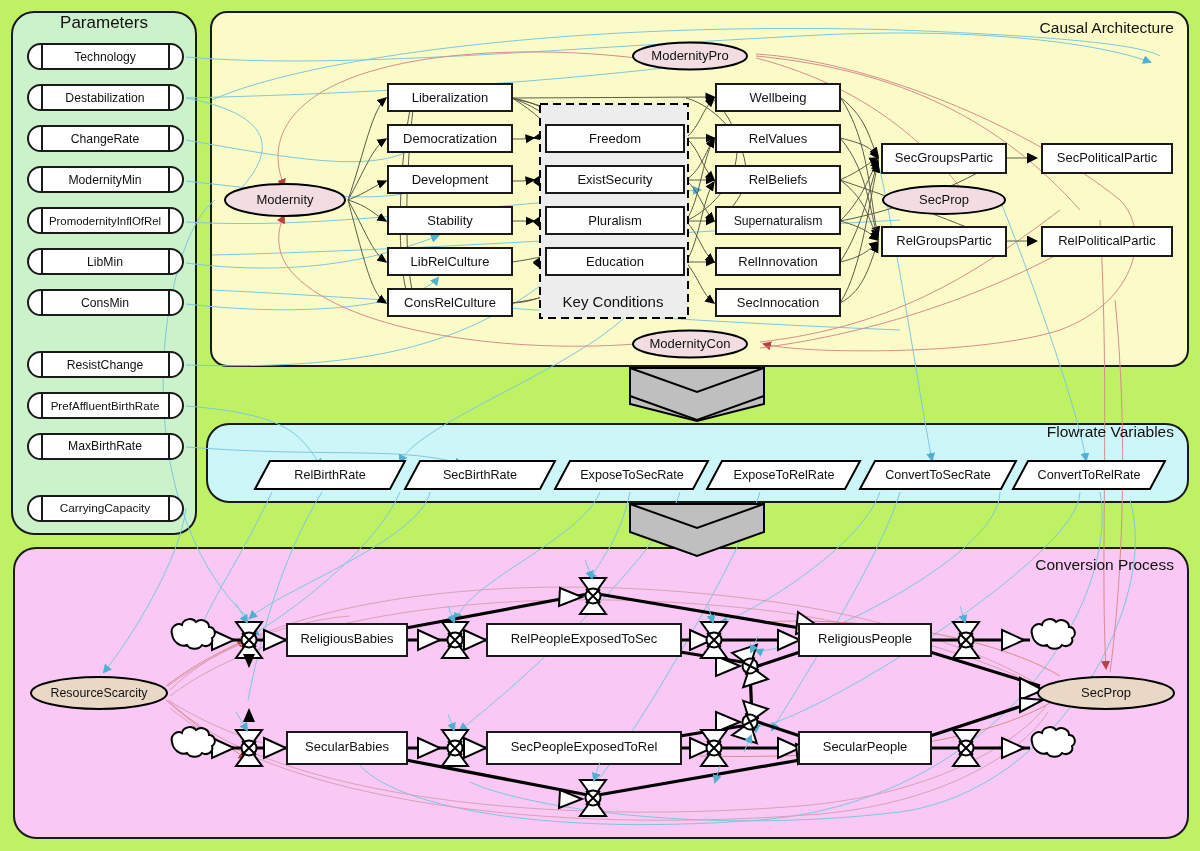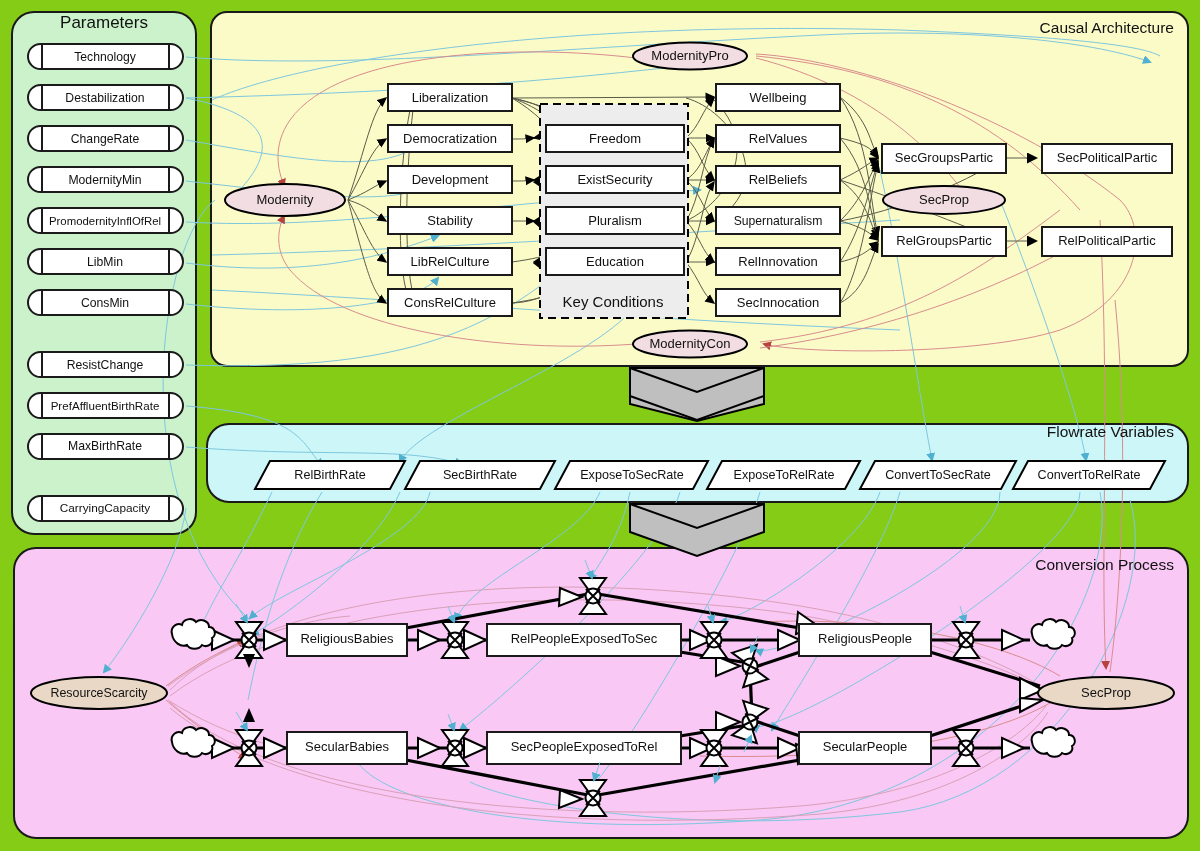--- a/index.html
+++ b/index.html
@@ -1,18 +1,18 @@
 <!DOCTYPE html>
 <html><head>
 <meta charset="utf-8">
 <title>Secularization System Dynamics Model</title>
 <style>
   html,body{margin:0;padding:0;background:#ffffff;}
   body{font-family:"Liberation Sans","DejaVu Sans",sans-serif;}
-  #stage{position:relative;width:1200px;height:851px;overflow:hidden;background:#84cc16;}
+  #stage{position:relative;width:1200px;height:851px;overflow:hidden;background:#bef264;}
   svg#canvas{position:absolute;left:0;top:0;width:1200px;height:851px;}
   .panel-title{font-size:15.5px;fill:#111;}
   .nodebox{fill:#ffffff;stroke:#1a1a1a;stroke-width:2;}
   .nodelabel{font-size:13px;fill:#111;text-anchor:middle;dominant-baseline:middle;}
   .paramlabel{font-size:12.2px;fill:#111;text-anchor:middle;dominant-baseline:middle;}
   .ellipselabel{font-size:13px;fill:#111;text-anchor:middle;dominant-baseline:middle;}
   .flowlabel{font-size:12.6px;fill:#111;text-anchor:middle;dominant-baseline:middle;}
   .kc-title{font-size:15px;fill:#111;text-anchor:middle;dominant-baseline:middle;}
   .thin{fill:none;stroke:#5a5c4a;stroke-width:1;}
   .blue{fill:none;stroke:#7ec7de;stroke-width:1;}

